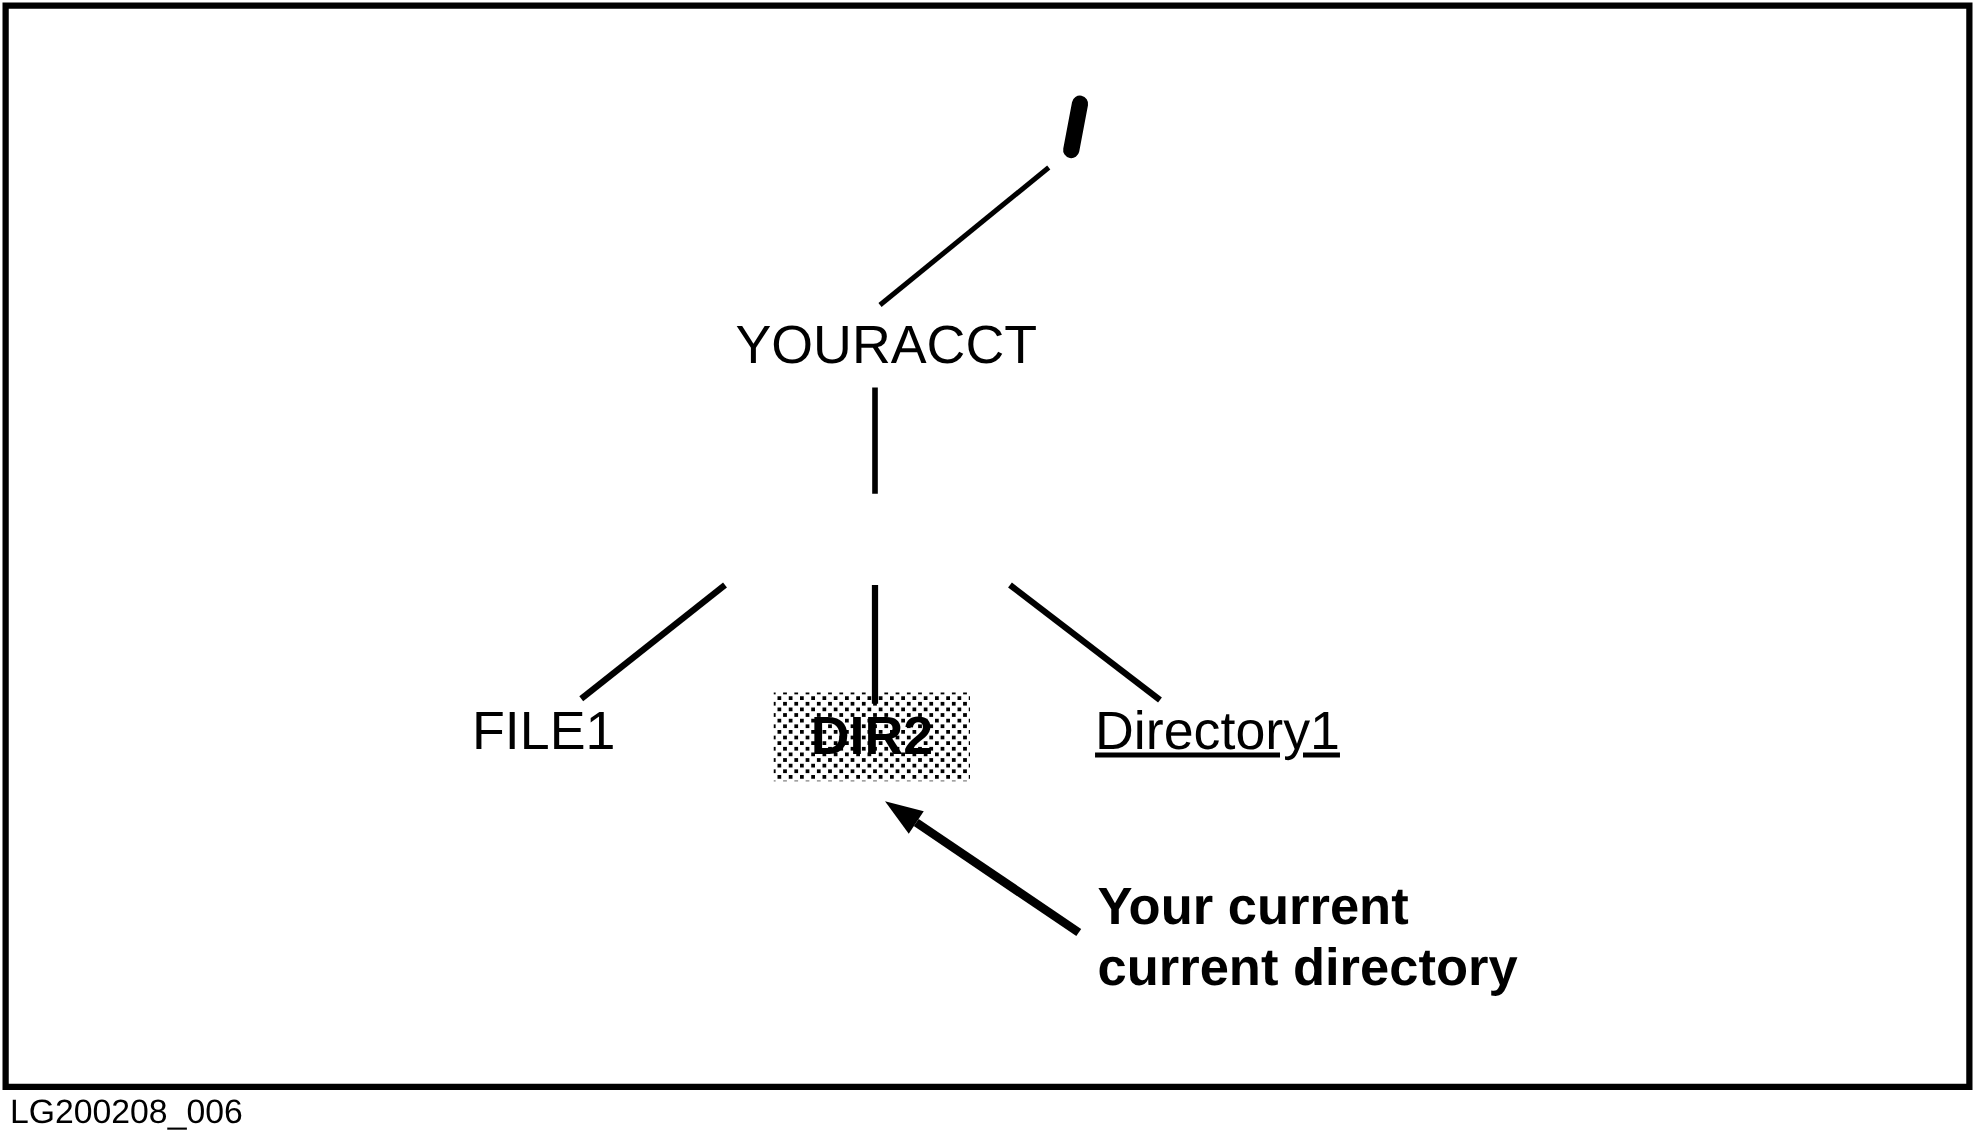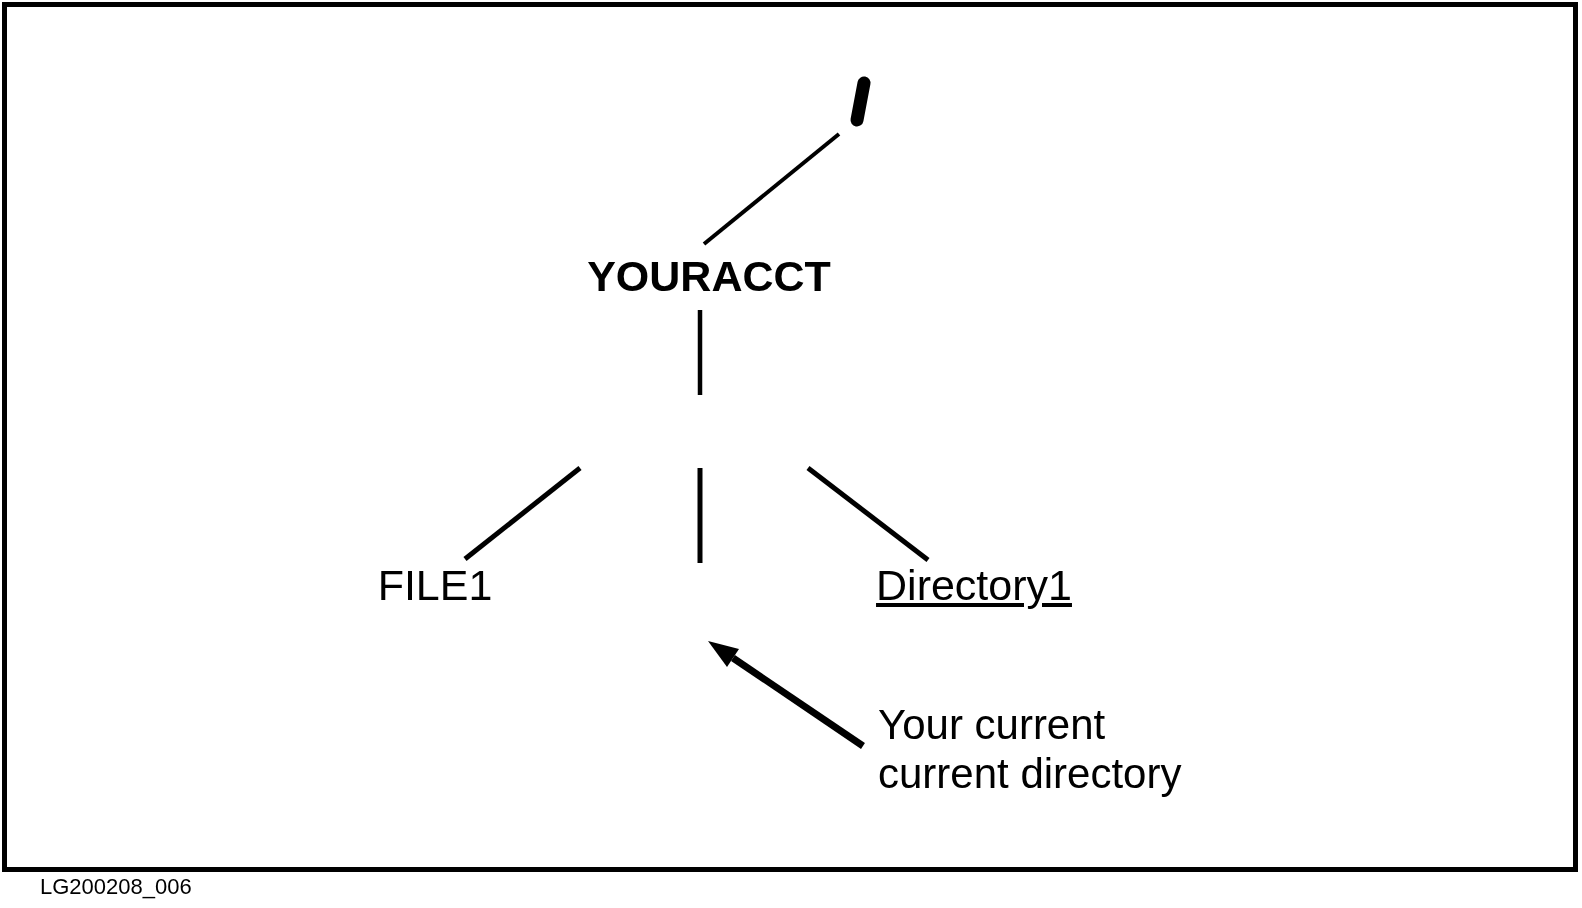--- a/index.html
+++ b/index.html
@@ -27,21 +27,21 @@
     pointer-events: none;
   }
   .node {
     position: absolute;
     z-index: 1;
     font-size: 43px;
     line-height: 1.1;
     white-space: nowrap;
     transform: translateX(-50%);
   }
-  .node-youracct { left: 702px; top: 246px; font-weight: bold; }
+  .node-youracct { left: 702px; top: 246px; }
   .node-yourgrp  { left: 698px; top: 398px; }
   .node-file1    { left: 428px; top: 555px; }
   .node-directory1 { left: 967px; top: 555px; text-decoration: underline; }
   .node-dir2 {
     left: 612px; top: 547px;
     transform: none;
     width: 157px; height: 71px;
     display: flex; align-items: center; justify-content: center;
     font-weight: bold;
     background-color: var(--paper);
@@ -57,29 +57,29 @@
     width: 30px; height: 60px;
     z-index: 1;
   }
   .annotation {
     position: absolute;
     left: 871px; top: 693px;
     z-index: 1;
     font-size: 42px;
     line-height: 49px;
     white-space: nowrap;
+    font-weight: bold;
   }
   .caption {
     position: absolute;
     left: 8px; top: 875px;
-    font-size: 22px;
+    font-size: 27px;
     line-height: 1.1;
     z-index: 1;
     white-space: nowrap;
-    margin-left: 32px;
   }
   .sr-only {
     position: absolute;
     width: 1px; height: 1px;
     overflow: hidden;
     clip: rect(0 0 0 0);
     white-space: nowrap;
   }
 </style>
 </head>
@@ -107,20 +107,23 @@
 
   <div class="root-node">
     <span class="sr-only">/</span>
   </div>
 
   <div class="node node-youracct">YOURACCT</div>
 
 
   <div class="node node-file1">FILE1</div>
 
+  <div class="node node-dir2">
+    <span>DIR2</span>
+  </div>
 
   <div class="node node-directory1">Directory1</div>
 
   <div class="annotation">
     <div>Your current</div>
     <div>current directory</div>
   </div>
 
 </div>
 

